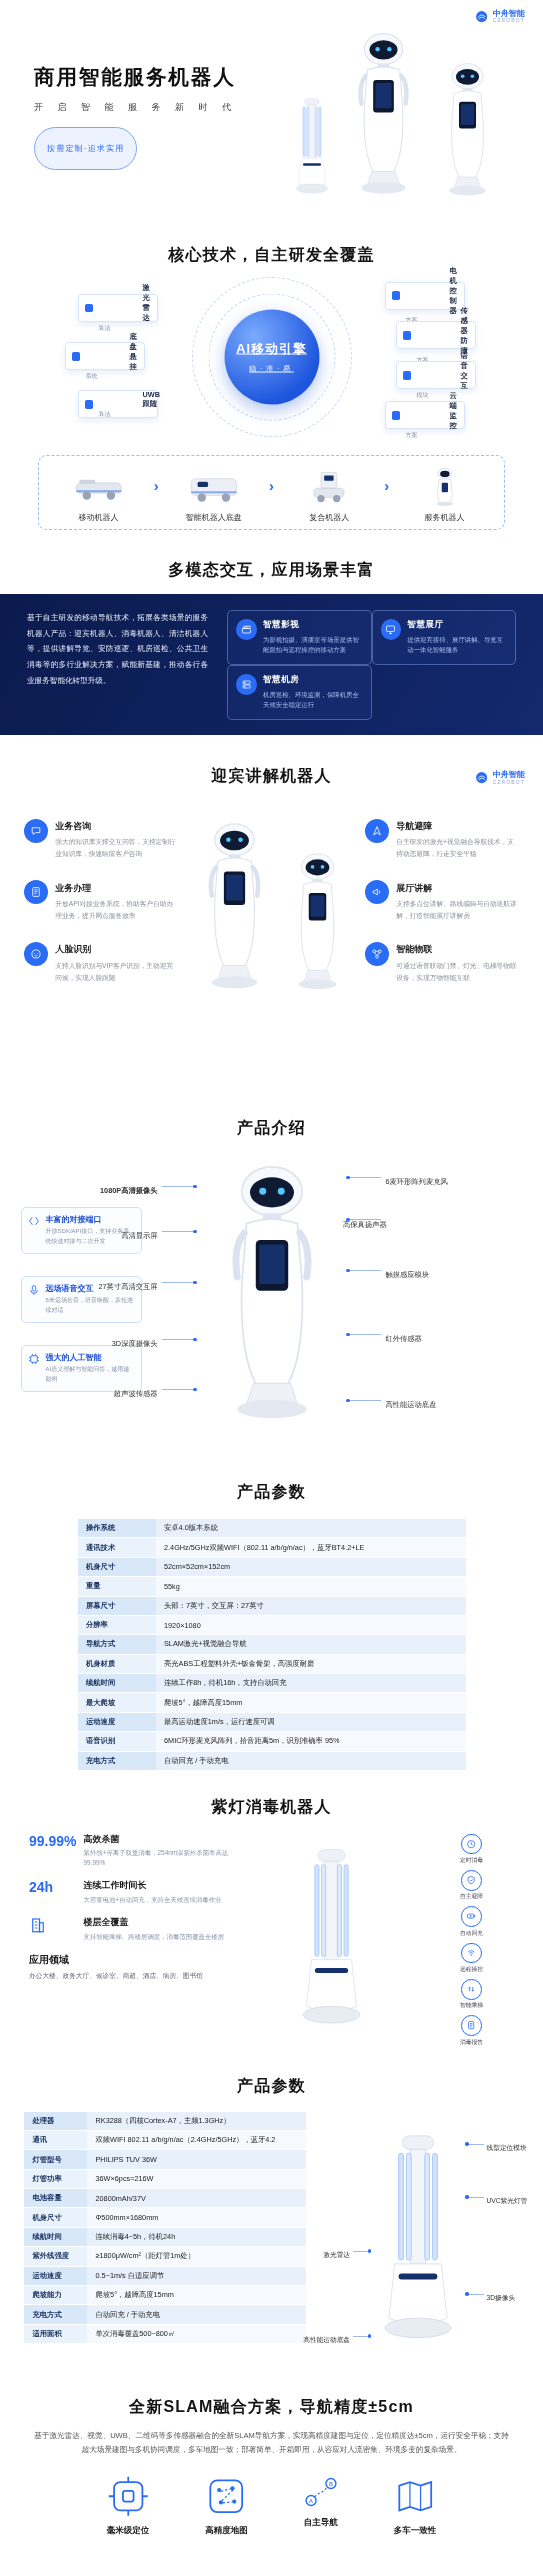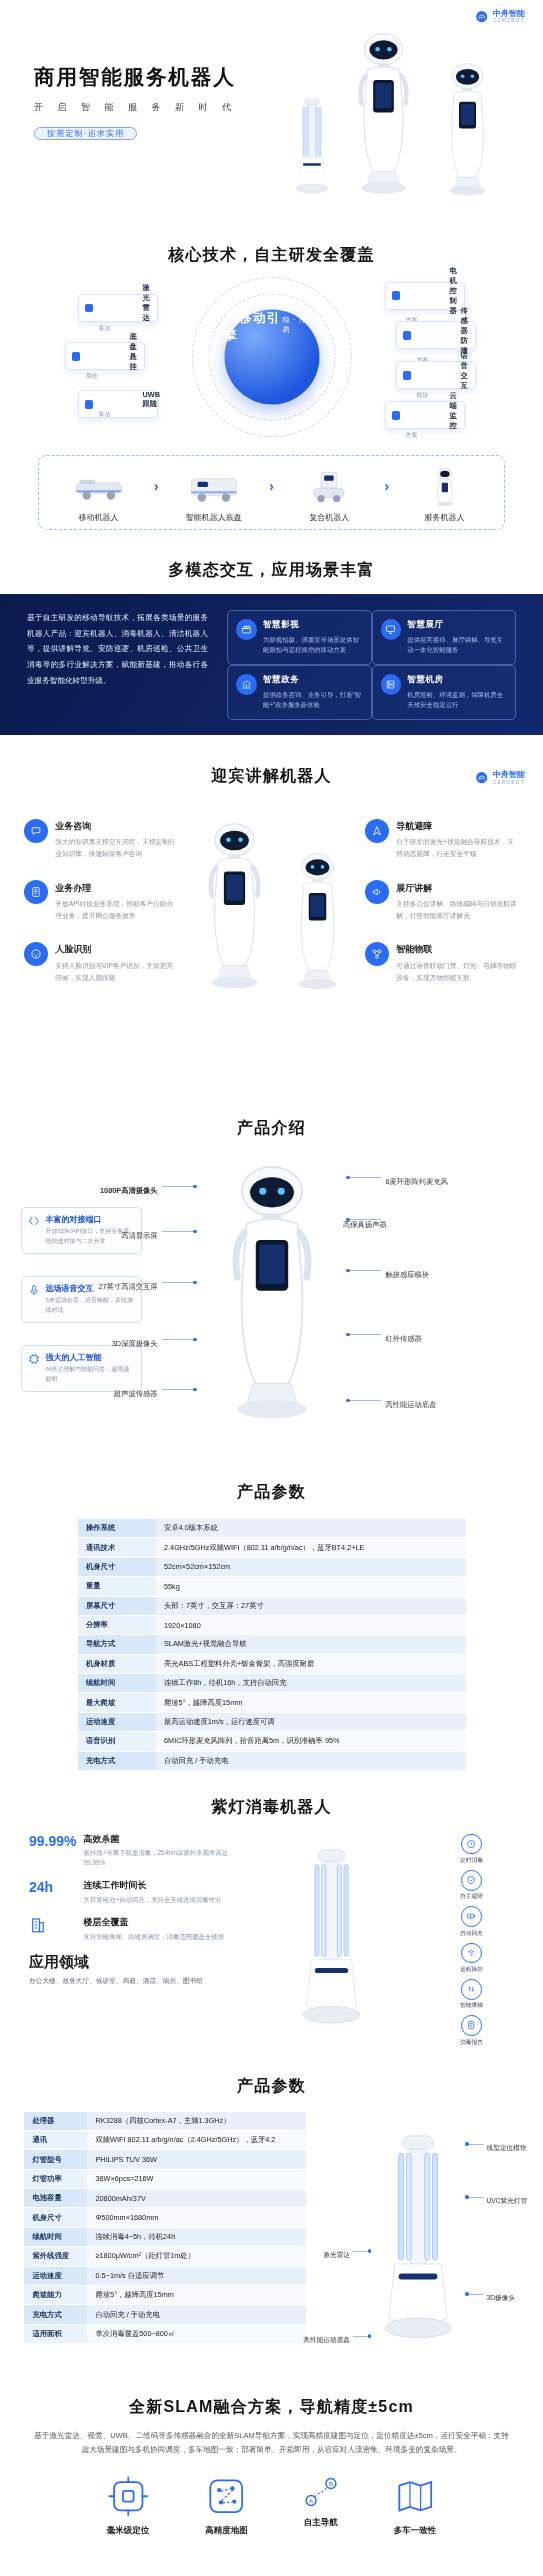--- a/index.html
+++ b/index.html
@@ -11,31 +11,31 @@
 
   
   .hero { height:218px; }
   .brand { position:absolute; top:9.7px; right:18px; display:flex; align-items:center; gap:4.2px; }
   .brand .mark { width:13.3px; height:13.3px; }
   .brand-name { font-size:8px; font-weight:bold; color:#2a6cf5; line-height:1.1; }
   .brand-latin { font-size:4.9px; color:#8aa6d8; letter-spacing:1.2px; }
   .hero-text { position:absolute; left:34px; top:63px; }
   .hero-text h1 { font-size:20.6px; margin:0; letter-spacing:1.8px; color:#101010; }
   .hero-sub { margin-top:9.7px; font-size:9px; letter-spacing:6px; color:#3c3c3c; }
-  .hero-badge { display:inline-block; margin-top:13.3px; font-size:8px; color:#2a6cf5; border:0.6px solid #7ea6f8; background:#ecf3fe; border-radius:606px; padding:0 12px; letter-spacing:1.2px; }
+  .hero-badge { display:inline-block; margin-top:13.3px; font-size:8px; color:#2a6cf5; border:0.6px solid #7ea6f8; background:#ecf3fe; border-radius:606px; padding:15px 12px; letter-spacing:1.2px; }
   .hero-visual { position:absolute; right:39px; top:27px; display:flex; align-items:flex-end; gap:2.4px; }
 
   
   .core { height:315px; }
   .diagram { position:relative; height:177px; margin-top:2.4px; }
   .ring { position:absolute; left:50%; top:50%; transform:translate(-50%,-50%); border:0.6px dashed #c4d6f5; border-radius:50%; }
   .r1 { width:127px; height:127px; } .r2 { width:160px; height:160px; }
   .engine { position:absolute; left:50%; top:50%; transform:translate(-50%,-50%); width:95px; height:95px; border-radius:50%;
-            background:radial-gradient(circle at 32% 28%, #7aabff, #1d55dd 72%); color:#fff; display:flex; 
-            justify-content:center; box-shadow:0 6px 16px rgba(34,86,220,.35); }
+            background:radial-gradient(circle at 32% 28%, #7aabff, #1d55dd 72%); color:#fff; display:flex; flex-direction:column;
+            align-items:center; justify-content:center; box-shadow:0 6px 16px rgba(34,86,220,.35);text-decoration:underline; }
   .engine b { font-size:12.7px; letter-spacing:1.2px; }
   .engine i { font-style:normal; font-size:7.3px; margin-top:5.5px; letter-spacing:3.6px; opacity:.92; }
   .nbox { position:absolute; width:80px; height:28px; background:#fff; border:0.6px solid #d7e4fa; border-radius:3.6px;
           box-shadow:0 2.4px 6px rgba(40,90,200,.10); display:flex; align-items:center; padding:0 5.5px; gap:5.5px; }
   .nbox .sq { width:8.5px; height:8.5px; border-radius:1.8px; background:#2a6cf5; flex:none; }
   .nbox b { display:block; font-size:7.3px; color:#23304a;padding-left:44px; }
   .nbox i { display:block; font-style:normal; font-size:6px; color:#8a94a8; margin-top:0.6px; }
   .lb0 { left:78px; top:25.5px; } .lb1 { left:65px; top:74px; } .lb2 { left:78px; top:122px; }
   .rb0 { right:78px; top:13.3px; } .rb1 { right:67px; top:53px; } .rb2 { right:67px; top:93px; } .rb3 { right:78px; top:133px; }
   .prod-row { margin:9.7px 38px 0; border:0.6px dashed #9cbcf2; border-radius:8.5px; padding:8.5px 12px 6px; display:flex; align-items:center; justify-content:space-between; }
@@ -92,21 +92,21 @@
   .ptable tr:nth-child(even) td.pl { background:#eaf3fc; }
 
   
   .uv { height:279px; }
   .uv-stage { display:flex; padding:14.6px 29px 0; }
   .uv-left { width:204px; }
   .uvf { display:flex; gap:8.5px; margin-bottom:11px; align-items:flex-start; }
   .uv-stat { min-width:46px; font-size:14px; font-weight:bold; color:#2a6cf5; line-height:1.15; }
   .uvf h4 { margin:0 0 2.4px; font-size:9px; color:#1e1e1e; }
   .uvf p { margin:0; font-size:6.4px; color:#8a94a8; line-height:1.6; }
-  .uv-domain h4 { margin:3.6px 0 3.6px; font-size:15px; color:#1e1e1e; }
+  .uv-domain h4 { margin:3.6px 0 3.6px; font-size:10px; color:#1e1e1e; }
   .uv-domain p { margin:0; font-size:6.7px; color:#667; line-height:1.7; }
   .uv-center { flex:1; display:flex; justify-content:center; align-items:flex-end; padding-bottom:3.6px; }
   .uv-right { width:85px; display:flex; flex-direction:column; align-items:center; gap:4.9px; padding-top:1.2px; }
   .fn { text-align:center; }
   .fn .cir { width:20.6px; height:20.6px; border:0.9px solid #2a6cf5; border-radius:50%; display:flex; align-items:center; justify-content:center; margin:0 auto; }
   .fn span { display:block; font-size:5.8px; color:#445; margin-top:1.8px; }
 
   
   .params2 { height:321px; }
   .p2wrap { display:flex; padding:14.6px 24px 0; gap:12px; }
@@ -319,33 +319,20 @@
             </svg>
         </span>
         <div>
             <h4>智慧展厅</h4>
             <p>提供迎宾接待、展厅讲解、导览互动一体化智能服务</p>
           </div>
       </div>
       <div class="card">
         <span class="cic">
           <svg width="11" height="11" viewBox="0 0 22 22" fill="none" stroke="#fff" stroke-width="1.5">
-              <path d="M3 9l8-5 8 5"></path>
-              <path d="M5.5 10v6M11 10v6M16.5 10v6"></path>
-              <path d="M3 18h16"></path>
-            </svg>
-        </span>
-        <div>
-            <h4>智慧政务</h4>
-            <p>提供政务咨询、业务引导，打造“智能+”政务服务新体验</p>
-          </div>
-      </div>
-      <div class="card">
-        <span class="cic">
-          <svg width="11" height="11" viewBox="0 0 22 22" fill="none" stroke="#fff" stroke-width="1.5">
               <rect x="4" y="4" width="14" height="6" rx="1"></rect>
               <rect x="4" y="12" width="14" height="6" rx="1"></rect>
               <circle cx="7.5" cy="7" r="0.9" fill="#fff"></circle>
               <circle cx="7.5" cy="15" r="0.9" fill="#fff"></circle>
             </svg>
         </span>
         <div>
             <h4>智慧机房</h4>
             <p>机房巡检、环境监测，保障机房全天候安全稳定运行</p>
           </div>

